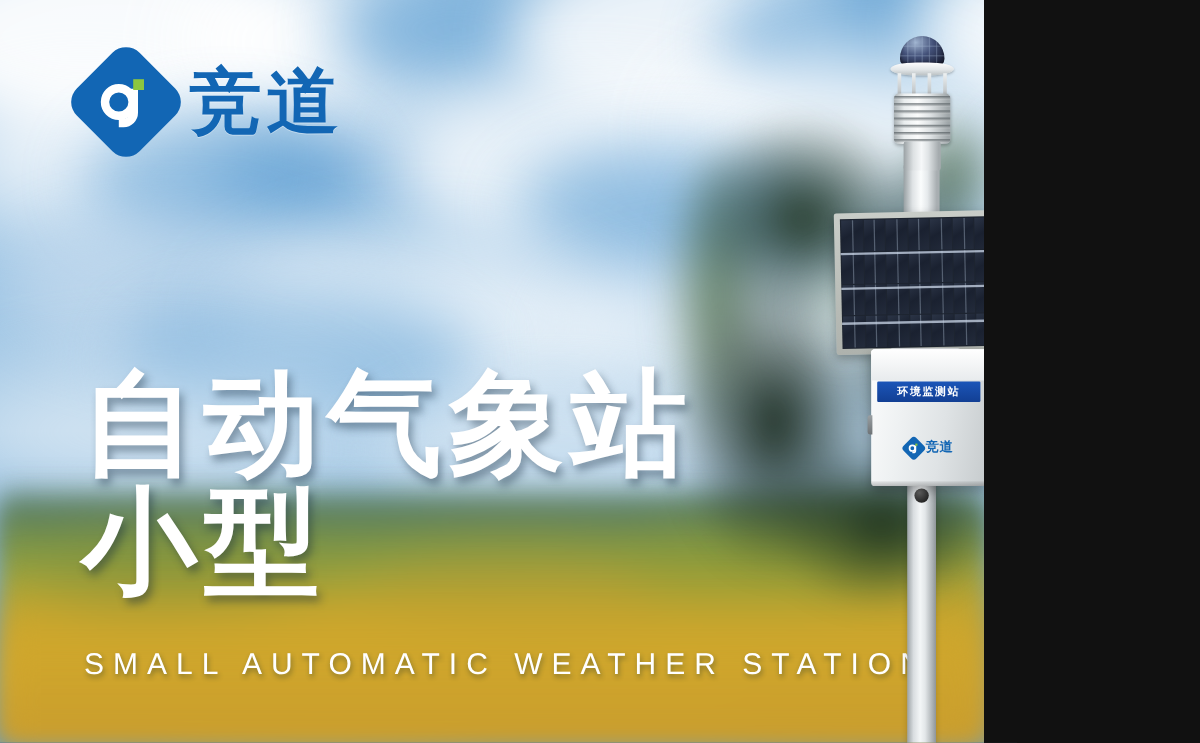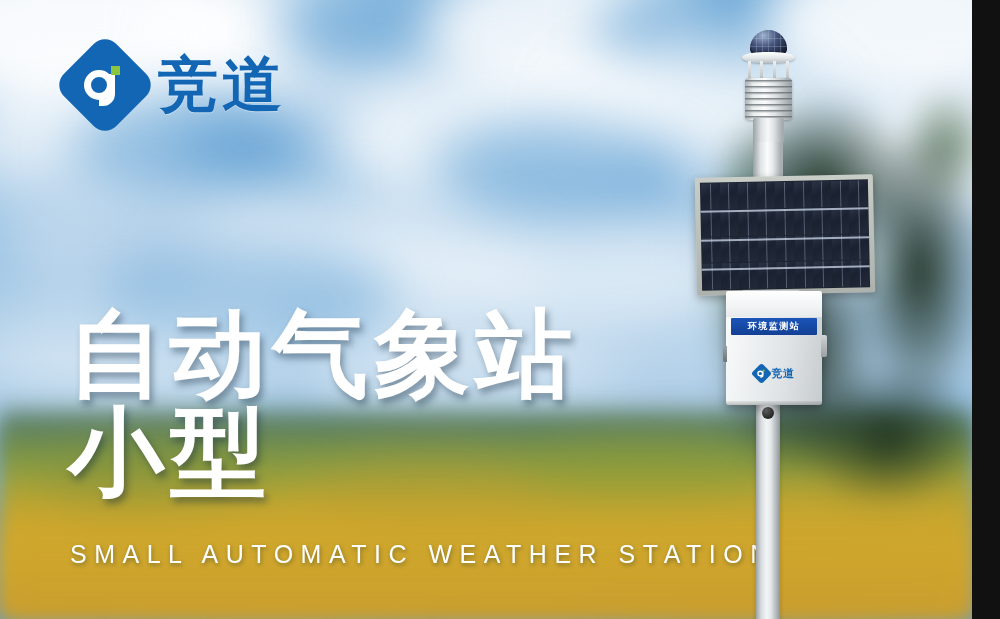--- a/index.html
+++ b/index.html
@@ -1,18 +1,18 @@
 <!DOCTYPE html>
 <html><head>
 <meta charset="utf-8">
 <style>
   html,body{margin:0;padding:0;background:#111;}
   *{box-sizing:border-box;}
   .stage{
-    position:relative;width:972px;height:619px;overflow:hidden;
+    position:relative;width:820px;height:619px;overflow:hidden;
     font-family:"Liberation Sans","DejaVu Sans",sans-serif;
     background:#7fb2dc;
   }
 
   
   .sky{
     position:absolute;inset:0;
     background:
       linear-gradient(180deg,#7eb0d8 0%, #86b6dd 18%, #9cc4e4 40%, #a9cbe6 58%, #8fbcdf 72%, #6fa8d4 80%, #5e9fd0 86%, #5e9fd0 100%);
   }

